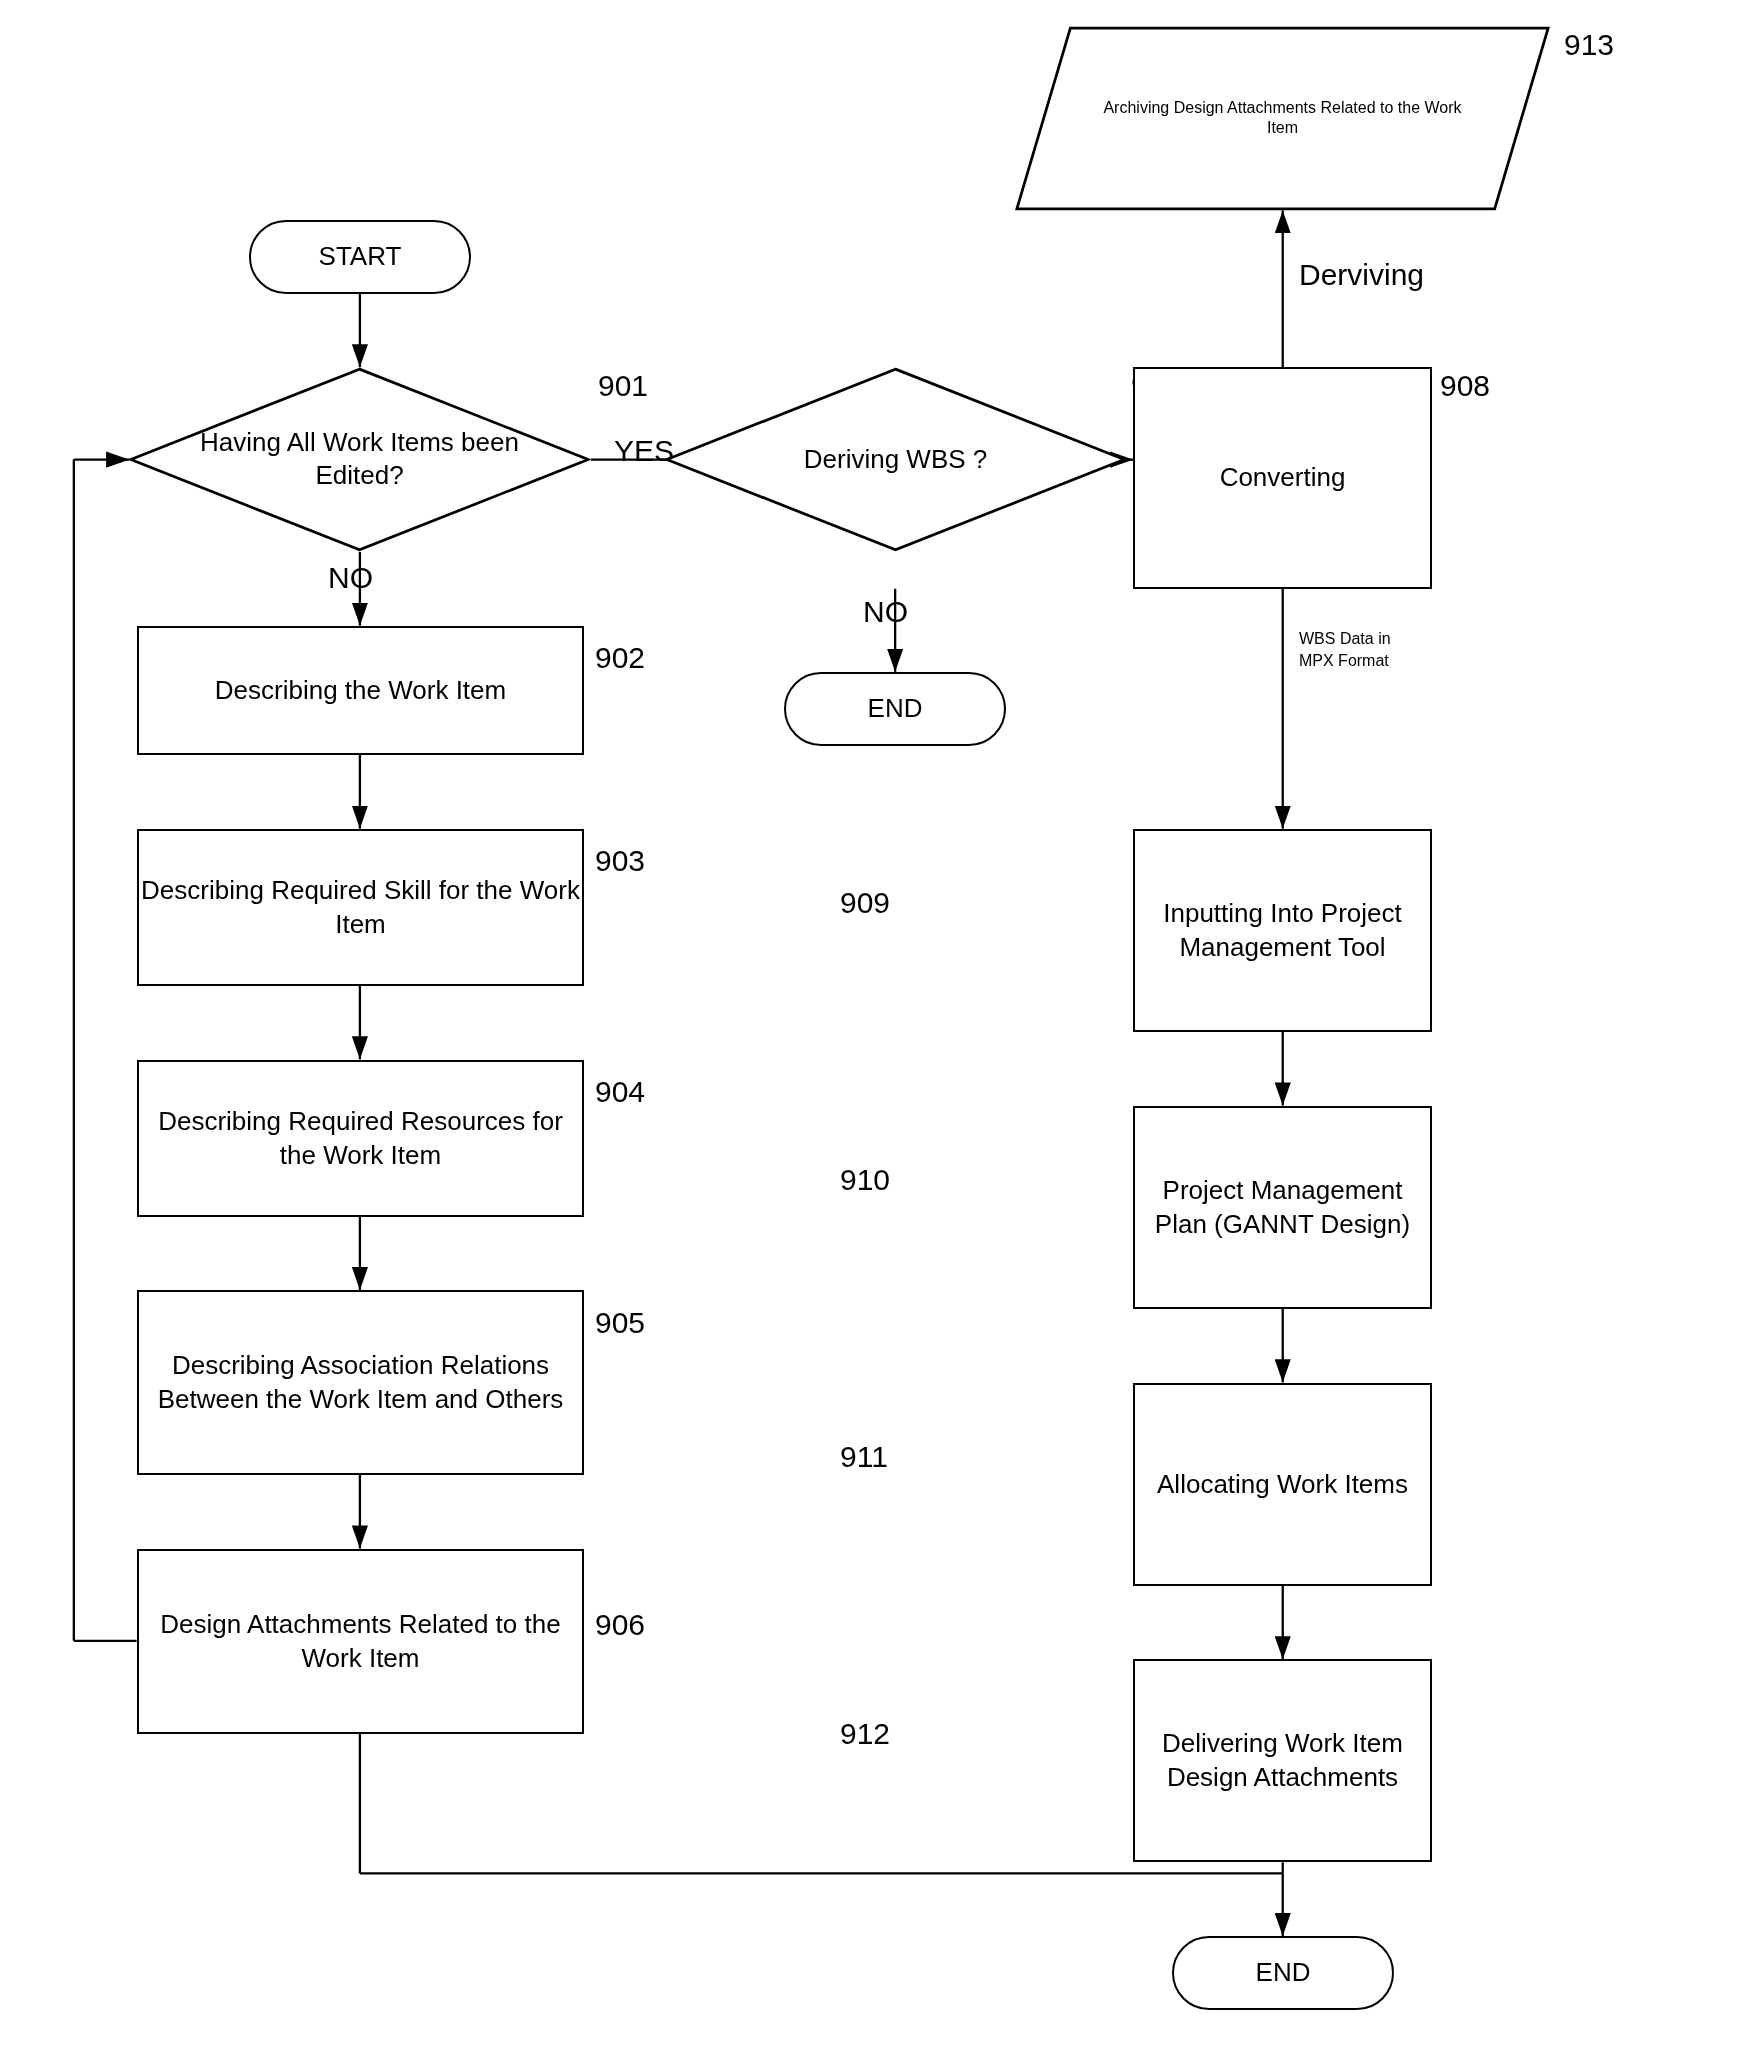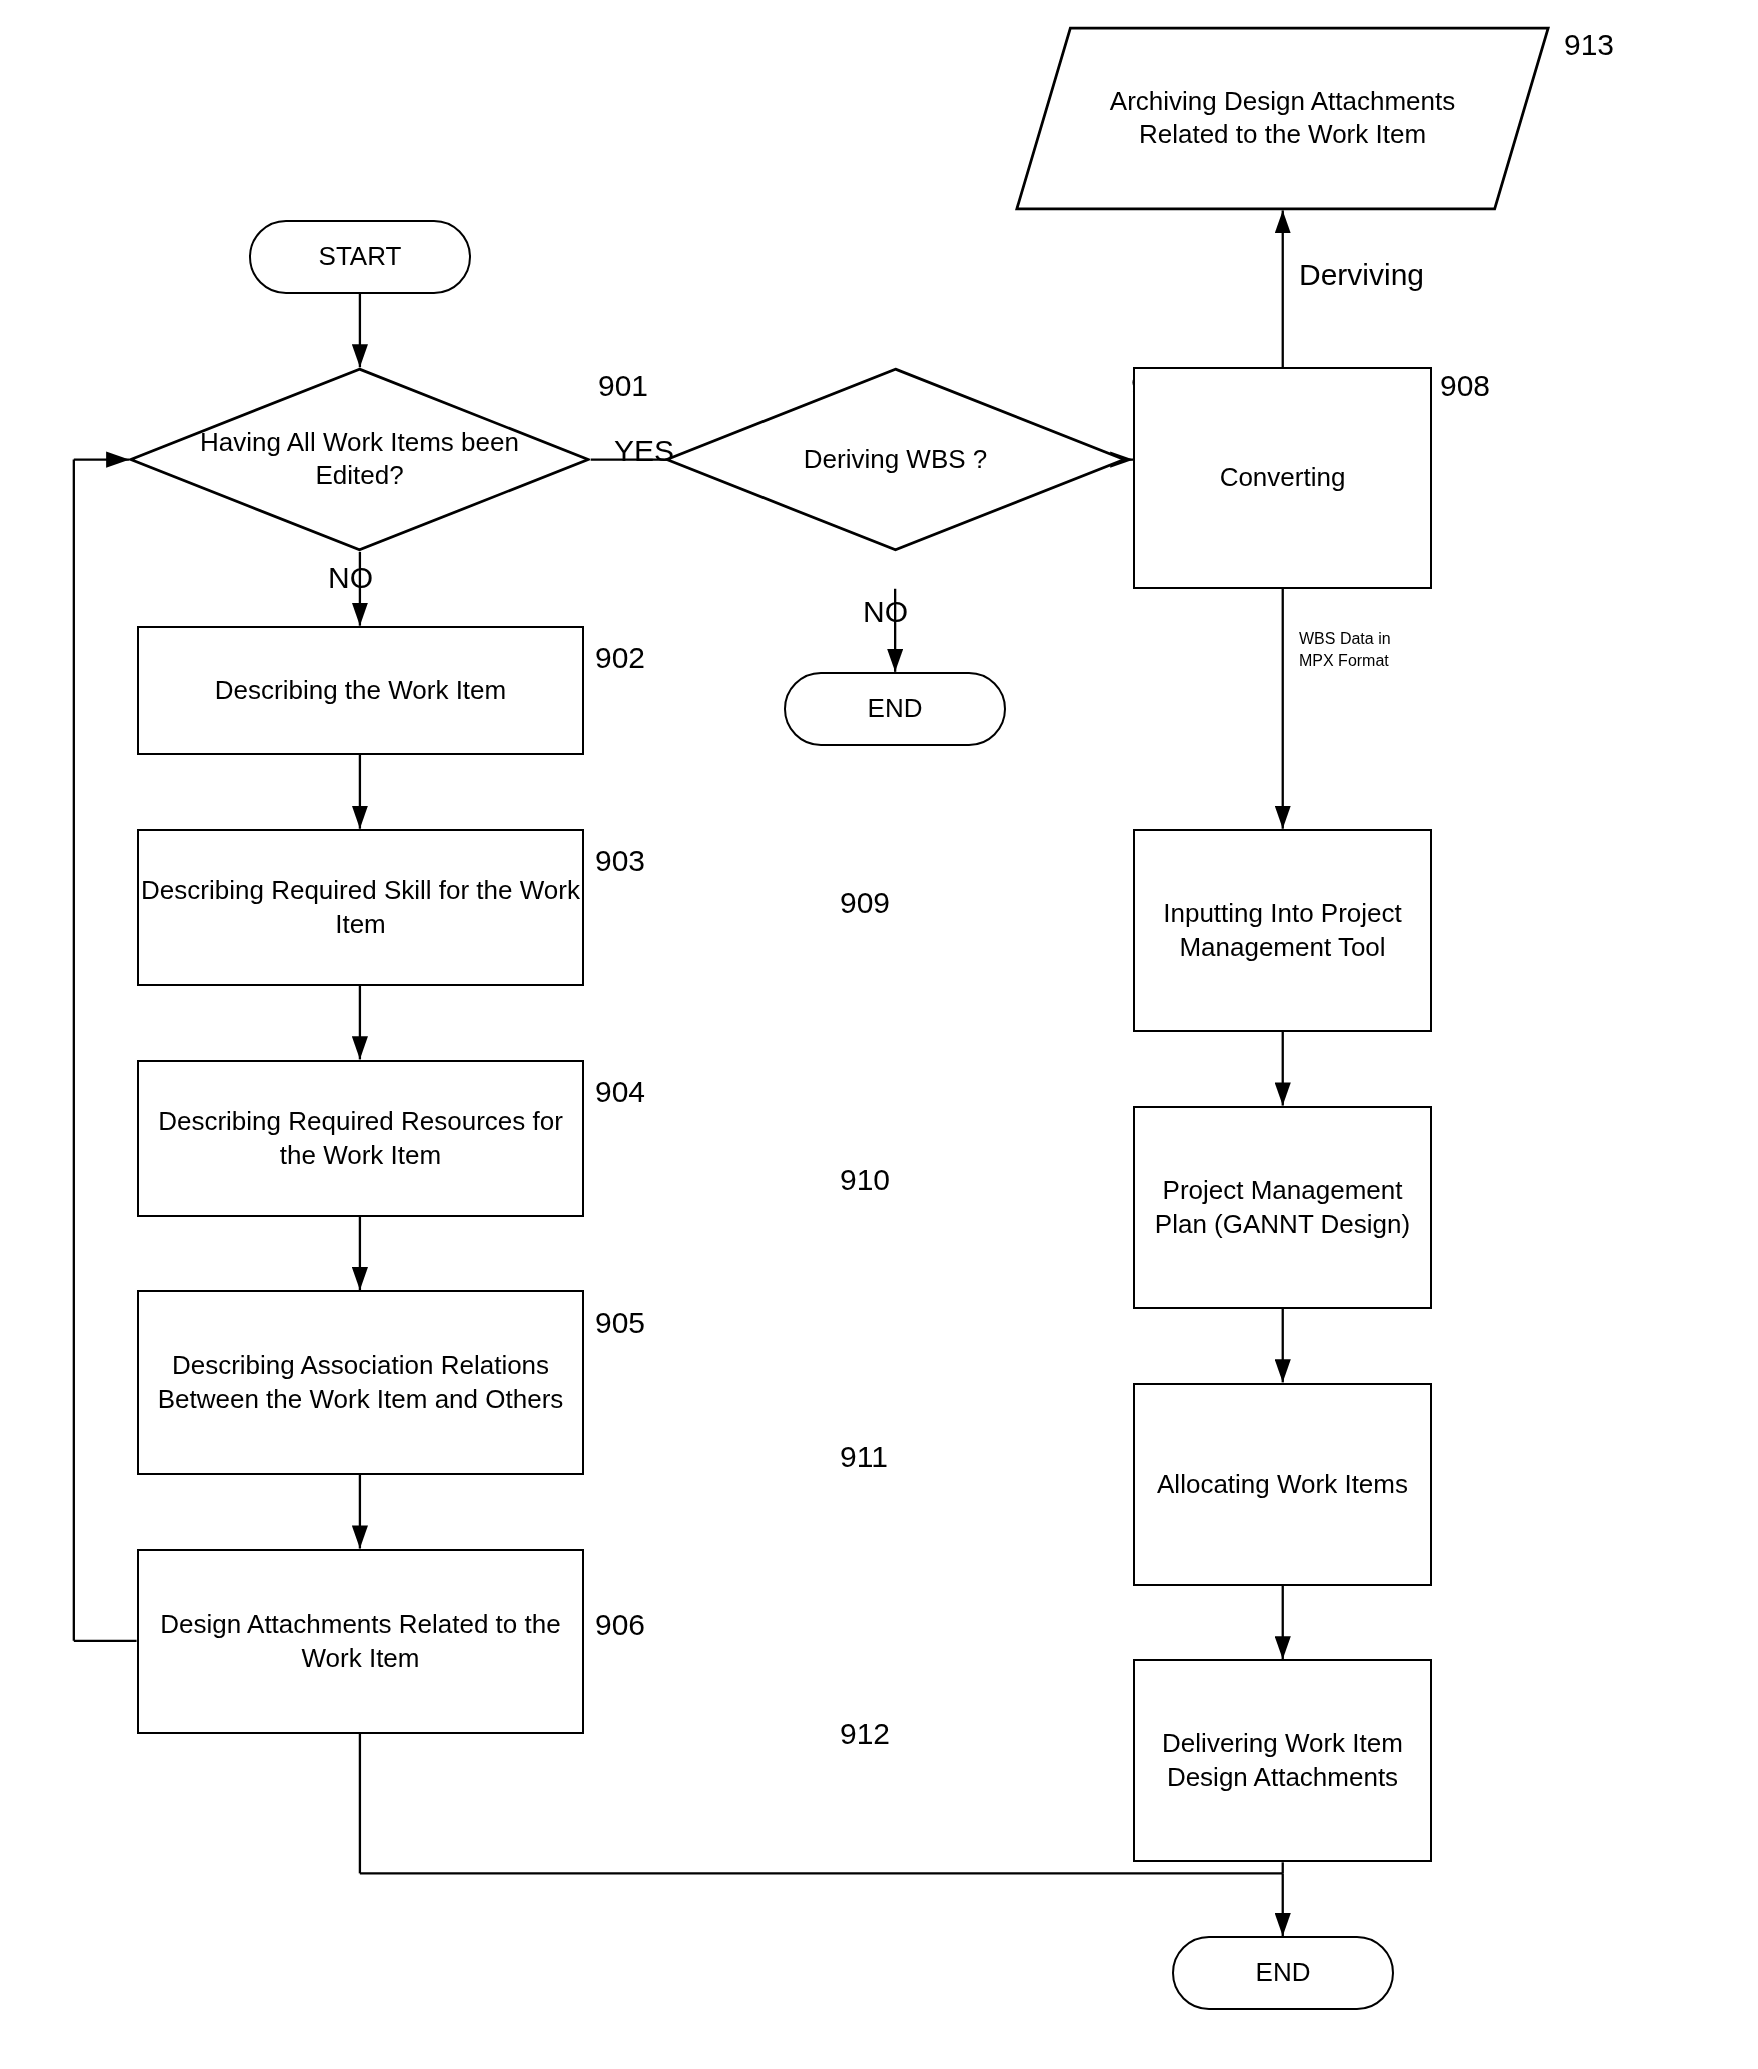--- a/index.html
+++ b/index.html
@@ -70,21 +70,21 @@
     .parallelogram-inner svg {
       position: absolute;
       top: 0; left: 0;
     }
     .parallelogram-text {
       position: absolute;
       top: 50%;
       left: 50%;
       transform: translate(-50%, -50%);
       text-align: center;
-      font-size: 26px;
+      font-size: 16px;
       line-height: 1.3;
       width: 70%;
     }
     .label-text {
       position: absolute;
       font-size: 30px;
       font-family: Arial, sans-serif;
     }
     svg.arrows {
       position: absolute;

